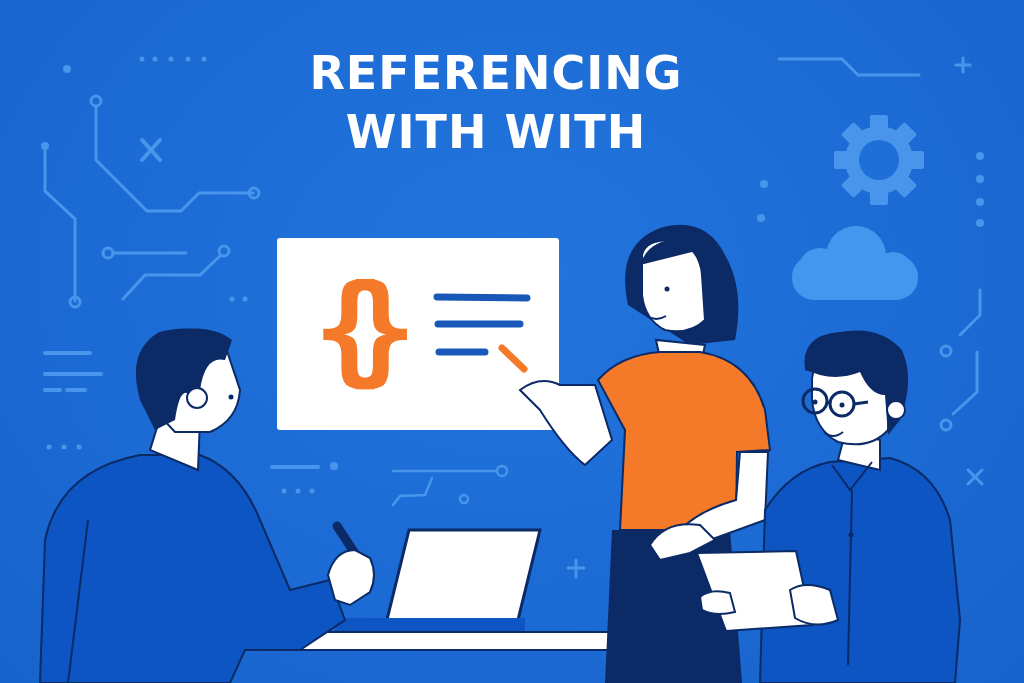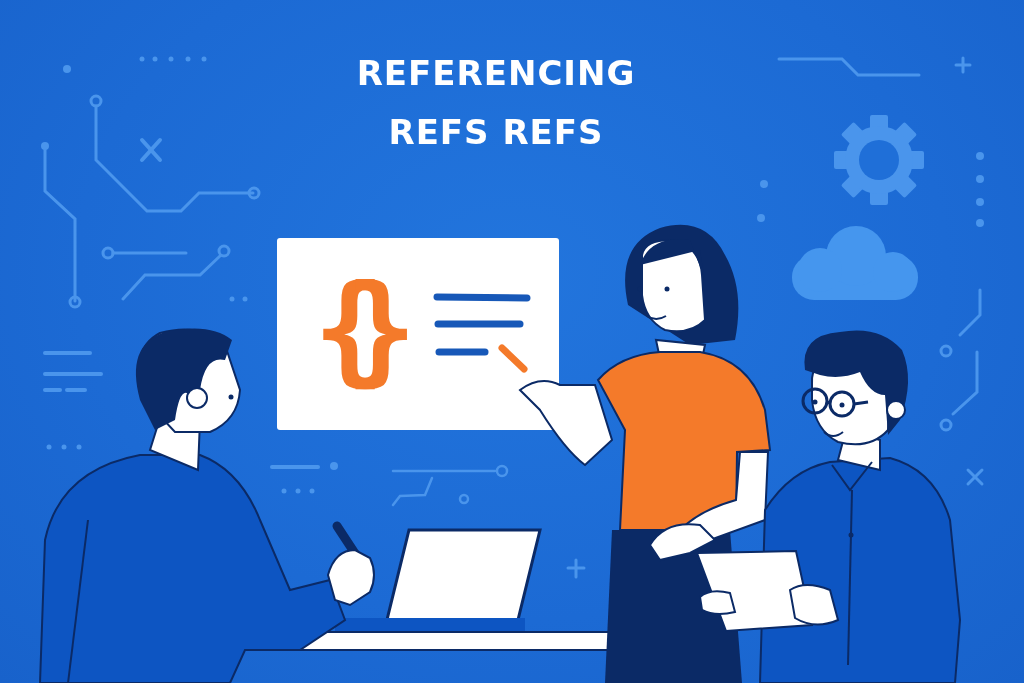--- a/index.html
+++ b/index.html
@@ -1,18 +1,18 @@
 <!DOCTYPE html>
 <html><head>
 <meta charset="utf-8">
 <style>
   html, body { margin: 0; padding: 0; }
   body { width: 1024px; height: 683px; overflow: hidden; background: #1f6fd8; }
   .canvas { position: relative; width: 1024px; height: 683px; background: radial-gradient(ellipse at 50% 40%, #2275dd 0%, #1c6ad4 60%, #1862cb 100%); overflow: hidden; }
-  .title { position: absolute; left: 0; top: 44px; width: 992px; text-align: center; color: #ffffff; font-family: "DejaVu Sans", sans-serif; font-weight: bold; font-size: 34px; line-height: 59px; letter-spacing: 1px; }
+  .title { position: absolute; left: 0; top: 44px; width: 992px; text-align: center; color: #ffffff; font-family: "DejaVu Sans", sans-serif; font-weight: bold; font-size: 46px; line-height: 59px; letter-spacing: 1px; }
   .title div { white-space: nowrap; }
   svg.scene { position: absolute; left: 0; top: 0; }
 </style>
 </head>
 <body>
 
 <div class="canvas">
 
   <svg class="scene" width="1024" height="683" viewBox="0 0 1024 683">
 
@@ -173,15 +173,15 @@
       <line x1="852" y1="490" x2="848" y2="665" stroke="#0b2a66" stroke-width="2"></line>
       <circle cx="851" cy="535" r="2.5" fill="#0b2a66"></circle>
       <path d="M697,553 L796,551 L812,625 L726,631 Z" fill="#ffffff" stroke="#0b2a66" stroke-width="2"></path>
       <path d="M700,597 Q710,588 730,593 L735,612 Q715,617 702,610 Z" fill="#ffffff" stroke="#0b2a66" stroke-width="2"></path>
       <path d="M790,590 Q805,580 830,590 L838,620 Q815,630 795,618 Z" fill="#ffffff" stroke="#0b2a66" stroke-width="2"></path>
     </g>
   </svg>
 
   <div class="title">
     <div>REFERENCING</div>
-    <div>REFS REFS</div>
+    <div>WITH WITH</div>
   </div>
 </div>
 
 </body></html>

